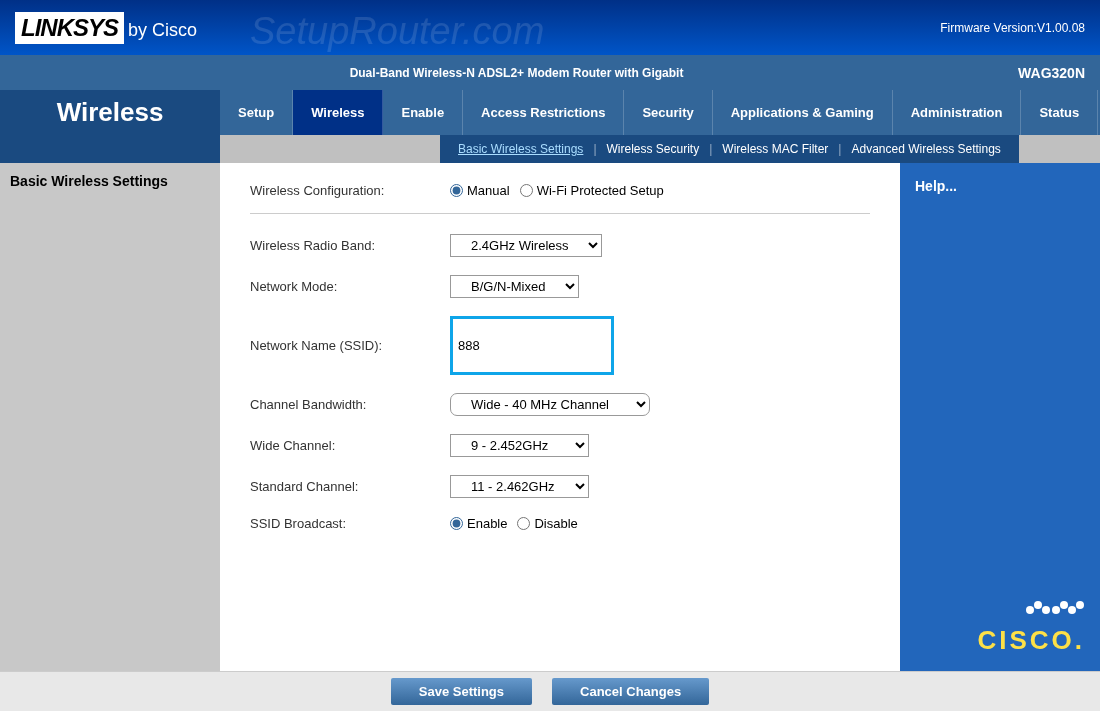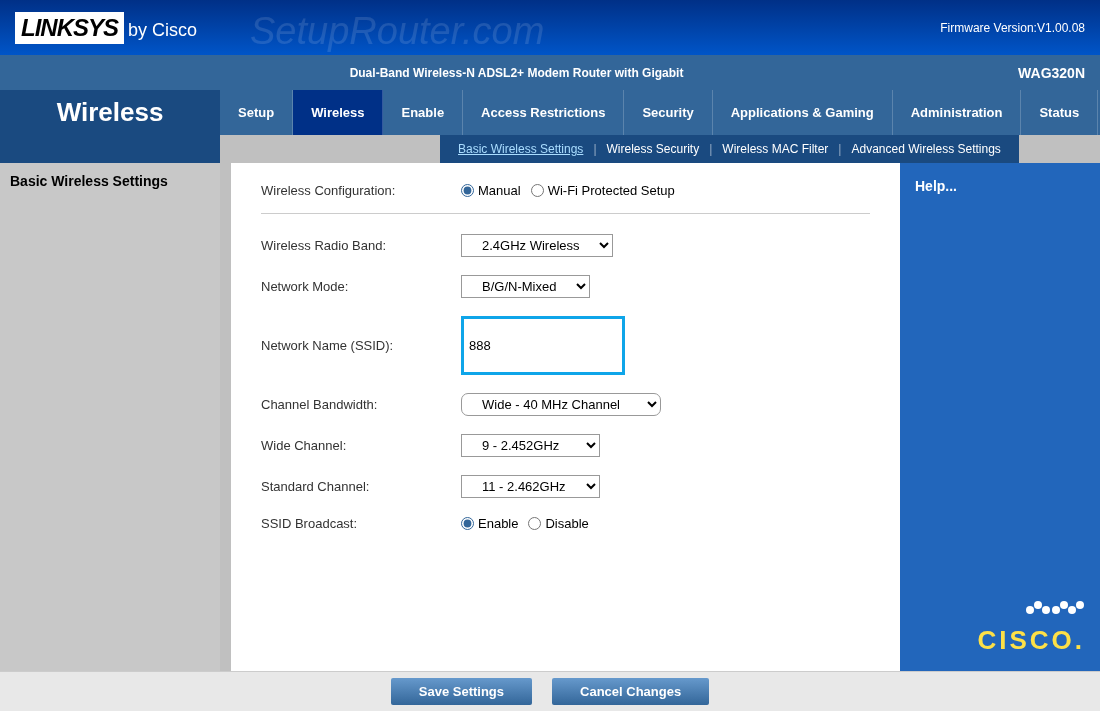--- a/index.html
+++ b/index.html
@@ -154,21 +154,20 @@
       color: #000;
       margin-bottom: 5px;
     }
 
     
     #content {
       flex: 1;
       background: #fff;
       padding: 20px 30px;
       overflow-y: auto;
-      margin-left: 11px;
     }
 
     
     .form-row {
       display: flex;
       align-items: center;
       margin-bottom: 18px;
     }
     .form-label {
       width: 200px;

